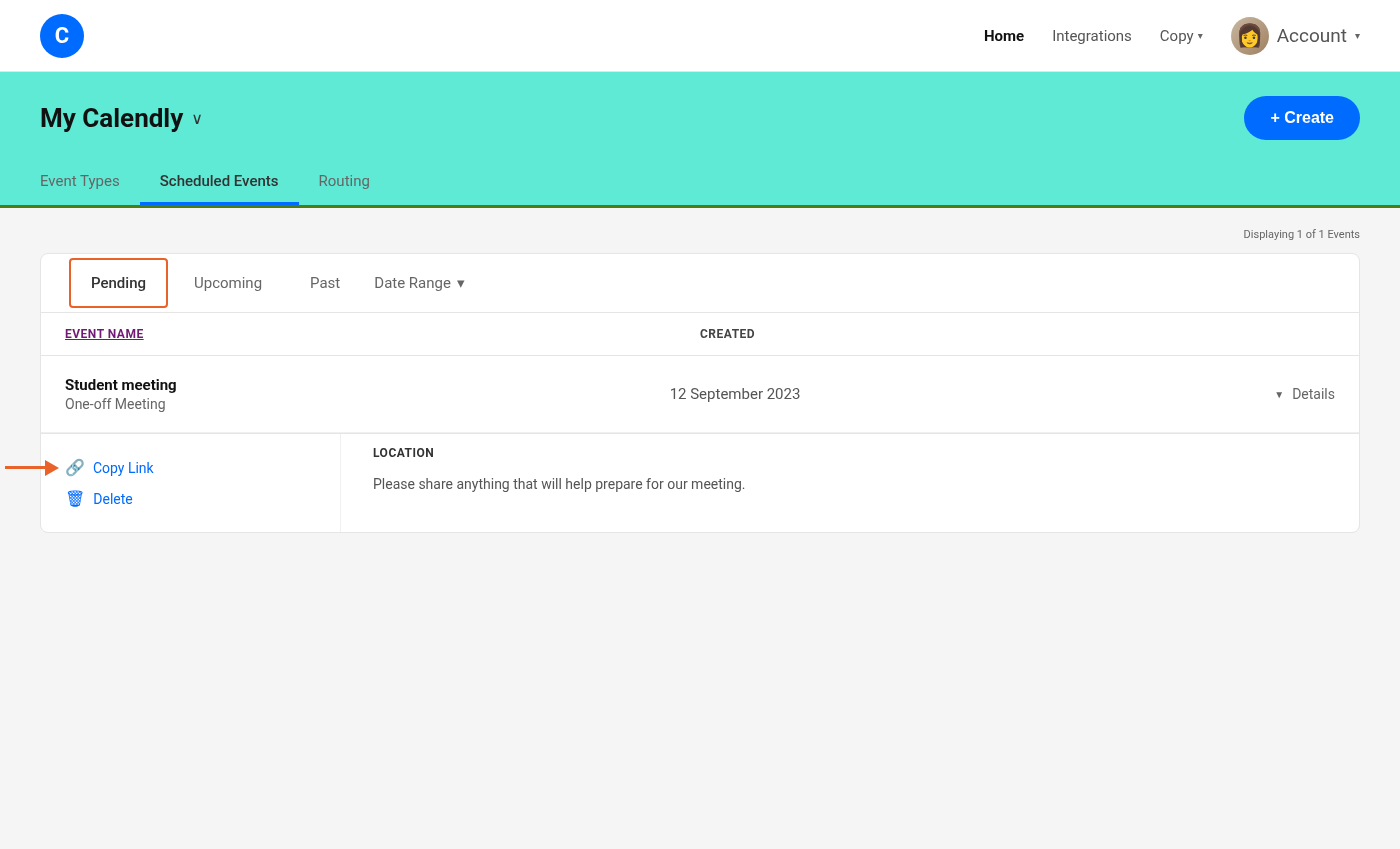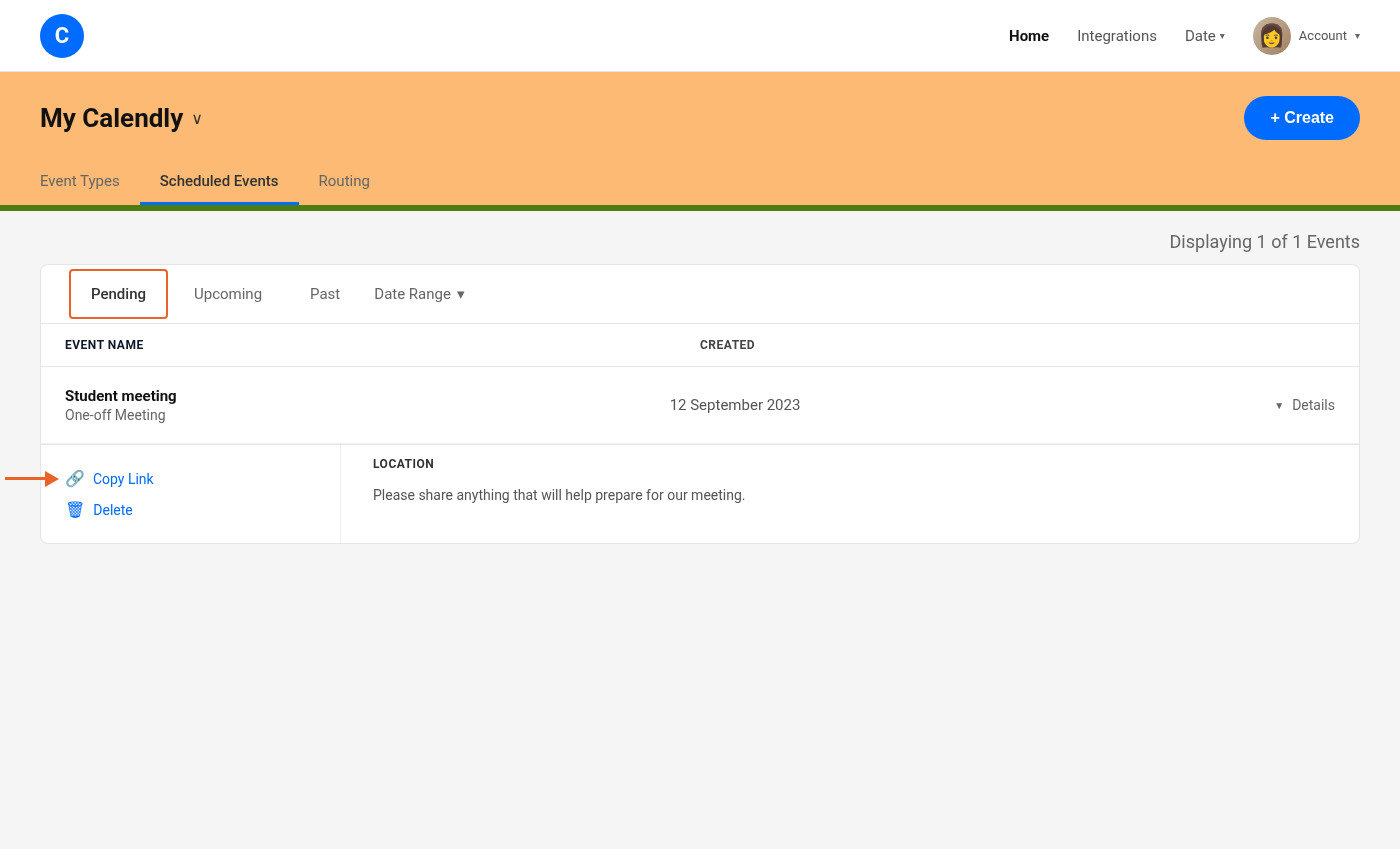--- a/index.html
+++ b/index.html
@@ -34,27 +34,27 @@
     }
     .nav-item.active { font-weight: 700; color: #111; }
     .nav-dropdown-icon { font-size: 10px; color: #666; }
     .avatar-wrap { display: flex; align-items: center; gap: 8px; cursor: pointer; }
     .avatar-img {
       width: 38px; height: 38px; border-radius: 50%;
       background: linear-gradient(135deg, #c8b8a2 0%, #a08060 100%);
       display: flex; align-items: center; justify-content: center;
       font-size: 20px;
     }
-    .account-label { font-size: 13px; color: #555; text-align: center; }
+    .account-label { font-size: 19px; color: #555; text-align: center; }
 
     
     .sub-header {
       padding: 24px 40px 0 40px;
-      background: #fdba74;
-      border-bottom: 6px solid #4d7c0f;
+      background: #5eead4;
+      border-bottom: 3px solid #4d7c0f;
     }
     .sub-header-top {
       display: flex; align-items: center; justify-content: space-between;
       margin-bottom: 20px;
     }
     .page-title-wrap { display: flex; align-items: center; gap: 8px; }
     .page-title { font-size: 26px; font-weight: 700; color: #111; }
     .page-title-chevron { font-size: 16px; color: #333; cursor: pointer; }
     .create-btn {
       background: #006bff;
@@ -83,21 +83,21 @@
     
     .main-content {
       background: #f5f5f5;
       min-height: calc(100vh - 180px);
       padding: 0 40px 40px 40px;
     }
 
     .display-count {
       text-align: right;
       padding: 20px 0 12px 0;
-      font-size: 18px;
+      font-size: 11px;
       color: #666;
     }
 
     
     .events-card {
       background: #fff;
       border-radius: 8px;
       border: 1px solid #e5e5e5;
       overflow: visible;
     }
@@ -132,21 +132,21 @@
       font-size: 15px; color: #666; cursor: pointer;
       padding: 18px 8px;
     }
 
     
     .table-header {
       display: flex;
       padding: 14px 24px;
       border-bottom: 1px solid #e5e5e5;
     }
-    .col-event { flex: 1; font-size: 12px; font-weight: 700; color: #0f172a; letter-spacing: 0.5px; text-transform: uppercase; }
+    .col-event { flex: 1; font-size: 12px; font-weight: 700; color: #701a75; letter-spacing: 0.5px; text-transform: uppercase; text-decoration: underline; }
     .col-created { flex: 1; font-size: 12px; font-weight: 700; color: #444; letter-spacing: 0.5px; text-transform: uppercase; }
 
     
     .event-row {
       padding: 20px 24px;
       border-bottom: 1px solid #f0f0f0;
       display: flex;
       align-items: center;
     }
     .event-row-col-name { flex: 1; }
@@ -222,21 +222,21 @@
 <body>
 
 <header class="header">
   <div class="header-left">
     <div class="logo-circle">C</div>
   </div>
   <nav class="header-nav">
     <a class="nav-item active">Home</a>
     <a class="nav-item">Integrations</a>
     <a class="nav-item">
-      <span>Date</span>
+      <span>Copy</span>
       <span class="nav-dropdown-icon">▾</span>
     </a>
     <div class="avatar-wrap">
       <div class="avatar-img">
         <span style="font-size:22px;">👩</span>
       </div>
       <span class="account-label">Account</span>
       <span class="nav-dropdown-icon">▾</span>
     </div>
   </nav>

